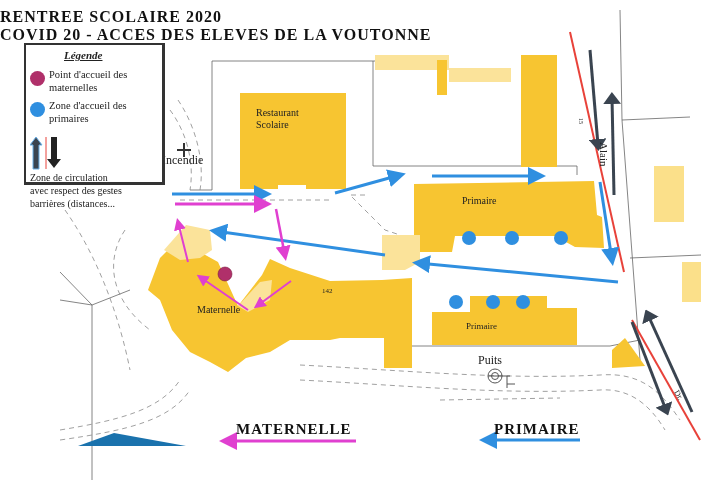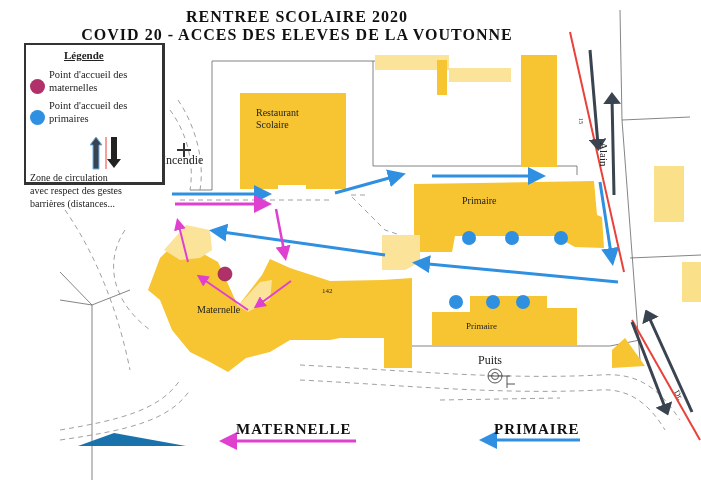--- a/index.html
+++ b/index.html
@@ -1,24 +1,24 @@
 <!DOCTYPE html>
 <html><head>
   <meta charset="utf-8">
   <style>
     html, body { margin:0; padding:0; background:#ffffff; }
     body { width:701px; height:500px; position:relative; overflow:hidden; font-family:"DejaVu Serif", serif; }
-    .title { position:absolute; left:0; width:594px; text-align:center; font-family:"Liberation Serif", serif; font-weight:bold; color:#111; letter-spacing:1px; }
+    .title { position:absolute; left:0; width:594px; font-family:"Liberation Serif", serif; font-weight:bold; color:#111; letter-spacing:1px; }
     .title.l1 { top:8px; font-size:16px; }
     .title.l2 { top:26px; font-size:16px; }
     svg.map { position:absolute; left:0; top:0; }
     .lbl { font-family:"Liberation Serif", serif; fill:#222; }
     .legend { position:absolute; left:24px; top:43px; width:141px; height:142px; border:2px solid #333; border-right-width:3px; border-bottom-width:3px; background:rgba(255,255,255,0.92); box-sizing:border-box; font-family:"Liberation Serif", serif; font-size:10.5px; color:#222; }
-    .legend .lt { position:absolute; left:38px; top:4px; font-weight:bold; text-decoration:underline; font-size:11px; }
-    .legend .row { position:absolute; left:4px; display:flex; align-items:flex-end; }
+    .legend .lt { position:absolute; left:38px; top:4px; font-weight:bold; text-decoration:underline; font-size:11px;font-style:italic; }
+    .legend .row { position:absolute; left:4px; display:flex; align-items:flex-start; }
     .legend .dot { width:15px; height:15px; border-radius:50%; flex:0 0 auto; margin-right:4px; margin-top:3px; }
     .legend .txt { line-height:13px; }
     .legend .arr { width:34px; height:36px; flex:0 0 auto; margin-right:2px; }
     .bottom-label { position:absolute; font-family:"Liberation Serif", serif; font-weight:bold; font-size:15px; letter-spacing:1px; color:#111; }
   </style>
 </head>
 <body>
 
 <div class="title l1">RENTREE SCOLAIRE 2020</div>
 <div class="title l2">COVID 20 - ACCES DES ELEVES DE LA VOUTONNE</div>
@@ -149,21 +149,21 @@
 </svg>
 
 <div class="legend">
   <div class="lt">Légende</div>
   <div class="row" style="top:23px;">
     <span class="dot" style="background:#b0306a;"></span>
     <span class="txt" style="width:108px;">Point d'accueil des maternelles</span>
   </div>
   <div class="row" style="top:54px;">
     <span class="dot" style="background:#2f8fe0;"></span>
-    <span class="txt" style="width:108px;">Point d'accueil des primaires</span>
+    <span class="txt" style="width:108px;">Zone d'accueil des primaires</span>
   </div>
   <div class="row" style="top:90px;flex-direction:column;">
     <svg class="arr" viewBox="0 0 34 36">
       <path d="M3 34 L3 10 L0 10 L6 2 L12 10 L9 10 L9 34 Z" fill="#3a4450" stroke="#6ab0e8" stroke-width="1"></path>
       <line x1="16" y1="2" x2="16" y2="34" stroke="#e8423a" stroke-width="1"></line>
       <path d="M21 2 L27 2 L27 24 L31 24 L24 33 L17 24 L21 24 Z" fill="#222"></path>
     </svg>
     <span class="txt" style="width:96px;font-size:10px;">Zone de circulation avec respect des gestes barrières (distances...</span>
   </div>
 </div>

